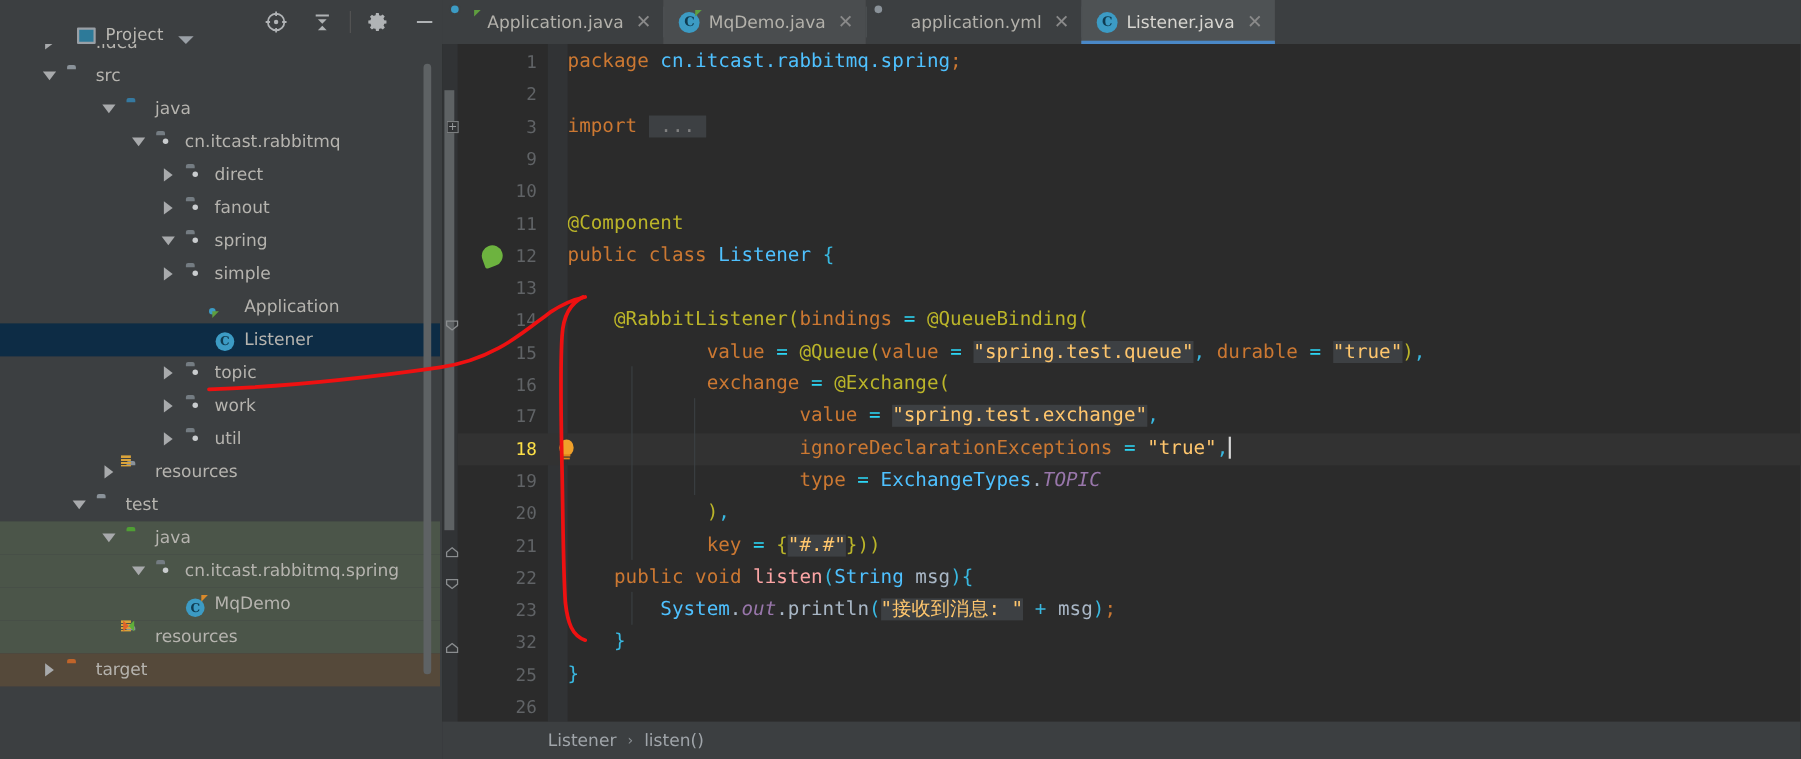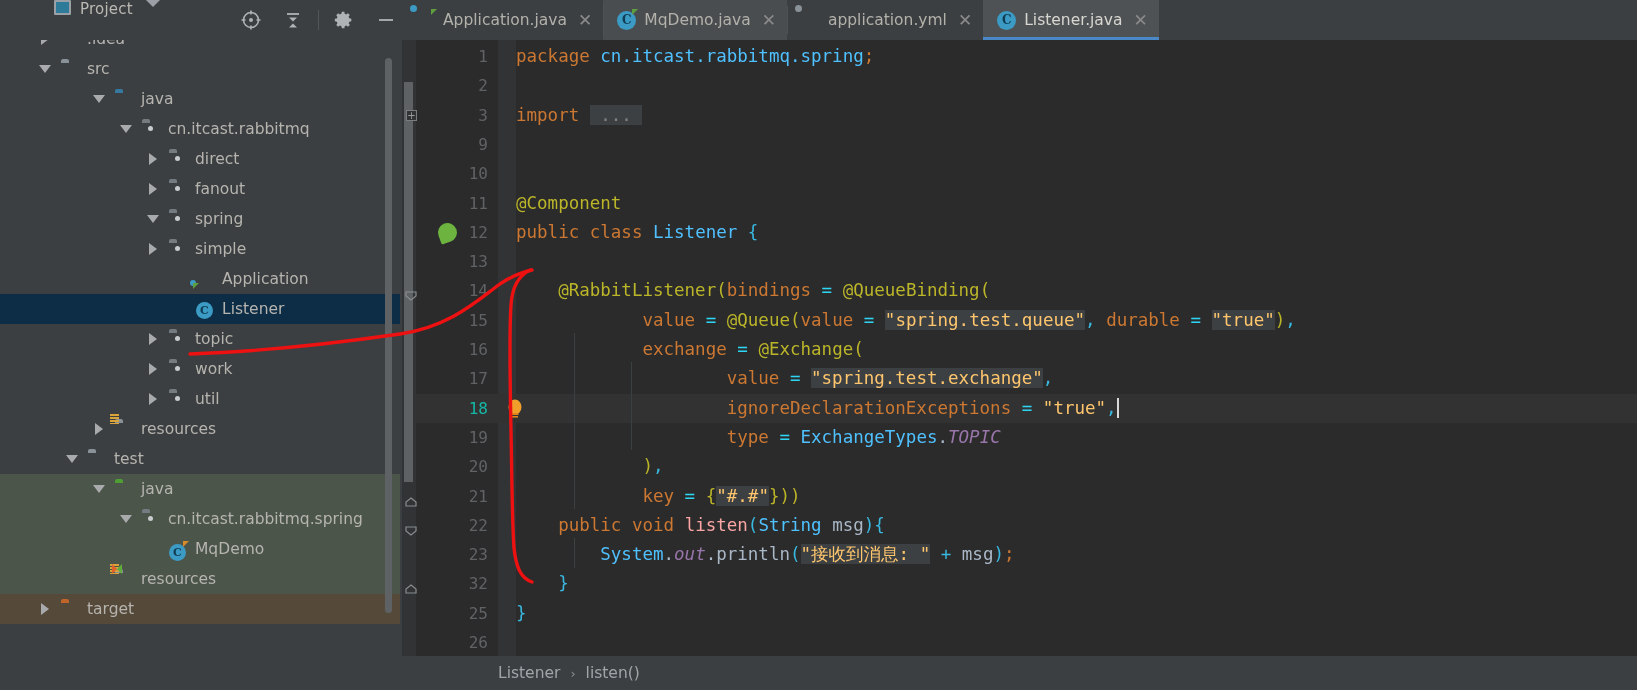--- a/index.html
+++ b/index.html
@@ -6,21 +6,21 @@
   html, body {
     width: 1637px; height: 690px;
     background: #3c3f41;
     font-family: "DejaVu Sans", "Liberation Sans", sans-serif;
     overflow: hidden;
   }
   #app { position: relative; width: 1637px; height: 690px; }
 
   
   .topbar { position: absolute; left: 0; top: 0; width: 1637px; height: 40px; background: #3c3f41; }
-  .proj-header { position: absolute; left: 0; top: 0; width: 400px; height: 40px; display: flex; align-items: flex-start; padding-left: 37px; }
+  .proj-header { position: absolute; left: 16px; top: 0; width: 400px; height: 40px; display: flex; align-items: flex-end; padding-left: 37px; }
   .proj-icon { width: 17px; height: 15px; margin-left: 17px; border: 2px solid #9aa0a6; background: #2d7a99; border-radius: 1px; }
   .proj-label { margin-left: 9px; color: #bbb9b4; font-size: 15px; letter-spacing: .2px; }
   .proj-caret { margin-left: 13px; width: 0; height: 0; border-left: 7px solid transparent; border-right: 7px solid transparent; border-top: 7px solid #9aa0a6; }
 
   .tb-icons { position: absolute; left: 230px; top: 0; height: 40px; display: flex; align-items: center; gap: 0; }
   .tb-btn { width: 42px; height: 40px; display: flex; align-items: center; justify-content: center; cursor: pointer; }
   .tb-sep { width: 1px; height: 20px; background: #555; margin: 0 4px; }
 
   
   .tabs { position: absolute; left: 402px; top: 0; right: 0; height: 40px; display: flex; align-items: stretch; background: #3c3f41; }
@@ -66,21 +66,21 @@
   .res-diamond { position: absolute; left: -3px; bottom: -2px; width: 0; height: 0; border: 5px solid transparent; border-left-color: #e0622a; border-right-color: #5fae3a; }
 
   
   .editor { position: absolute; left: 402px; top: 40px; right: 0; bottom: 0; background: #2b2b2b; }
   .ed-leftgut { position: absolute; left: 0; top: 0; width: 14px; bottom: 0; background: #313335; }
   .ed-leftgut-thumb { position: absolute; left: 2px; top: 42px; width: 9px; height: 400px; background: #5e6264; }
   .gutter { position: absolute; left: 14px; top: 0; width: 82px; bottom: 34px; }
   .folds { position: absolute; left: 96px; top: 0; width: 18px; bottom: 34px; background: #313335; }
   .code-area { position: absolute; left: 114px; top: 0; right: 0; bottom: 34px; overflow: hidden; }
   .lnum { position: absolute; right: 10px; color: #606366; font-size: 16px; font-family: "DejaVu Sans Mono", "Liberation Mono", monospace; line-height: 29.3px; }
-  .lnum.cur { color: #14b8a6; }
+  .lnum.cur { color: #fde047; }
   .cur-line-hl { position: absolute; left: 114px; right: 0; height: 29.3px; background: #323232; }
   .gut-cur-hl { position: absolute; left: 14px; width: 100px; height: 29.3px; background: #323232; }
 
   .cline { position: absolute; left: 0; color: #a9b7c6; font-size: 17.5px; font-family: "DejaVu Sans Mono", "Liberation Mono", monospace; line-height: 29.3px; white-space: pre; }
 
   .k  { color: #cc7832; }            
   .an { color: #bbb529; }            
   .st { color: #ffc66d; }            
   .cm { color: #808080; }
   .ty { color: #4fc1ff; }            

